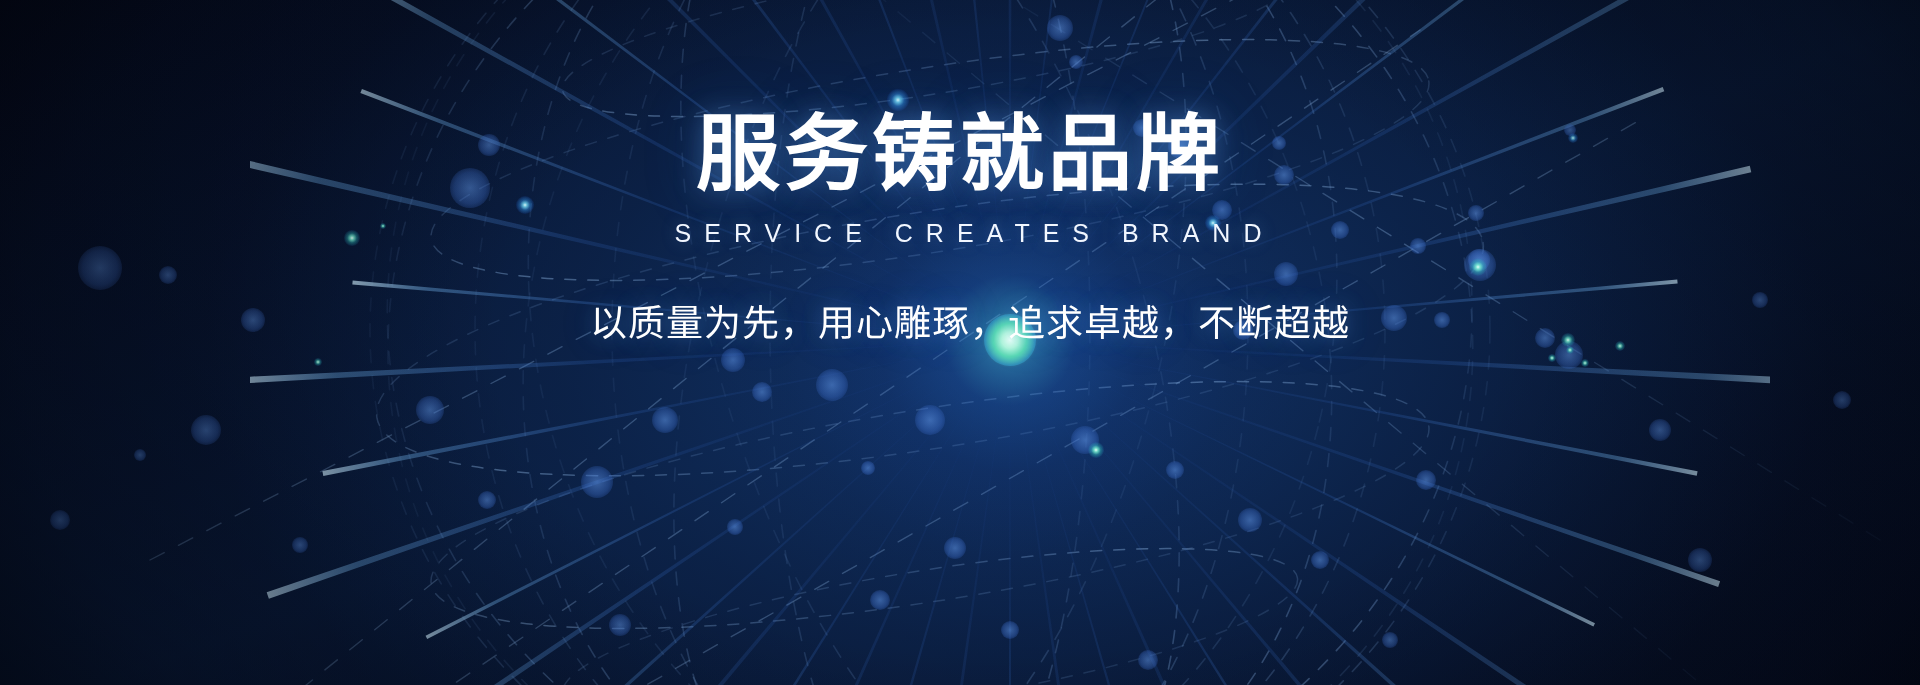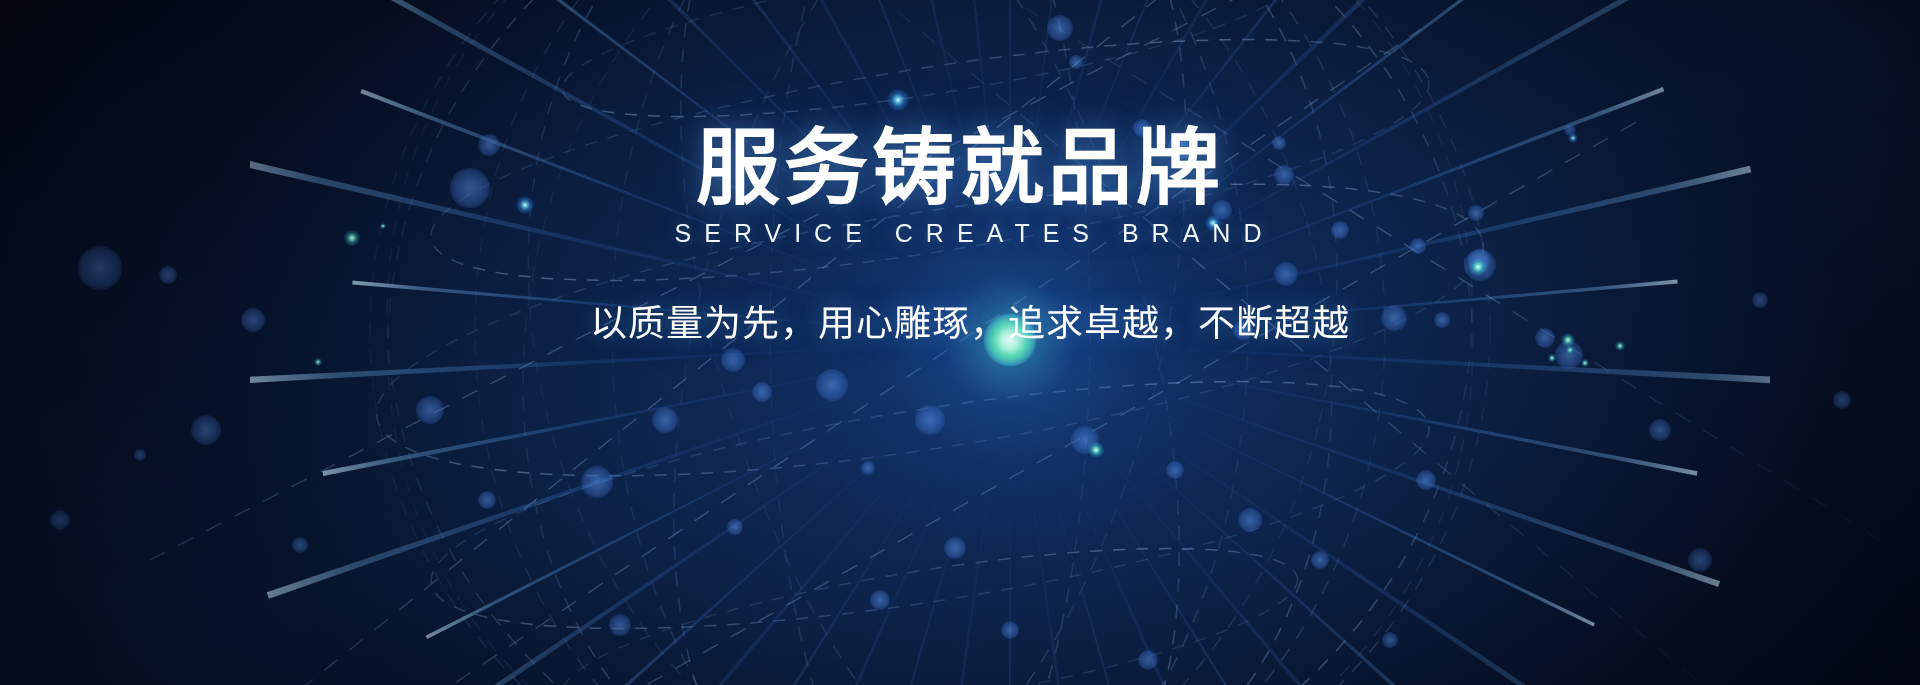--- a/index.html
+++ b/index.html
@@ -132,21 +132,21 @@
     left: 0;
     top: 0;
     width: 1920px;
     text-align: center;
     pointer-events: none;
   }
 
   .title-cn {
     position: absolute;
     left: 0; right: 0;
-    top: 118px;
+    top: 104px;
     font-size: 84px;
     line-height: 100px;
     font-weight: 700;
     color: #ffffff;
     letter-spacing: 4px;
     text-shadow:
       0 0 26px rgba(110,180,255,0.40),
       0 0 60px rgba(40,110,220,0.25);
     white-space: nowrap;
   }

